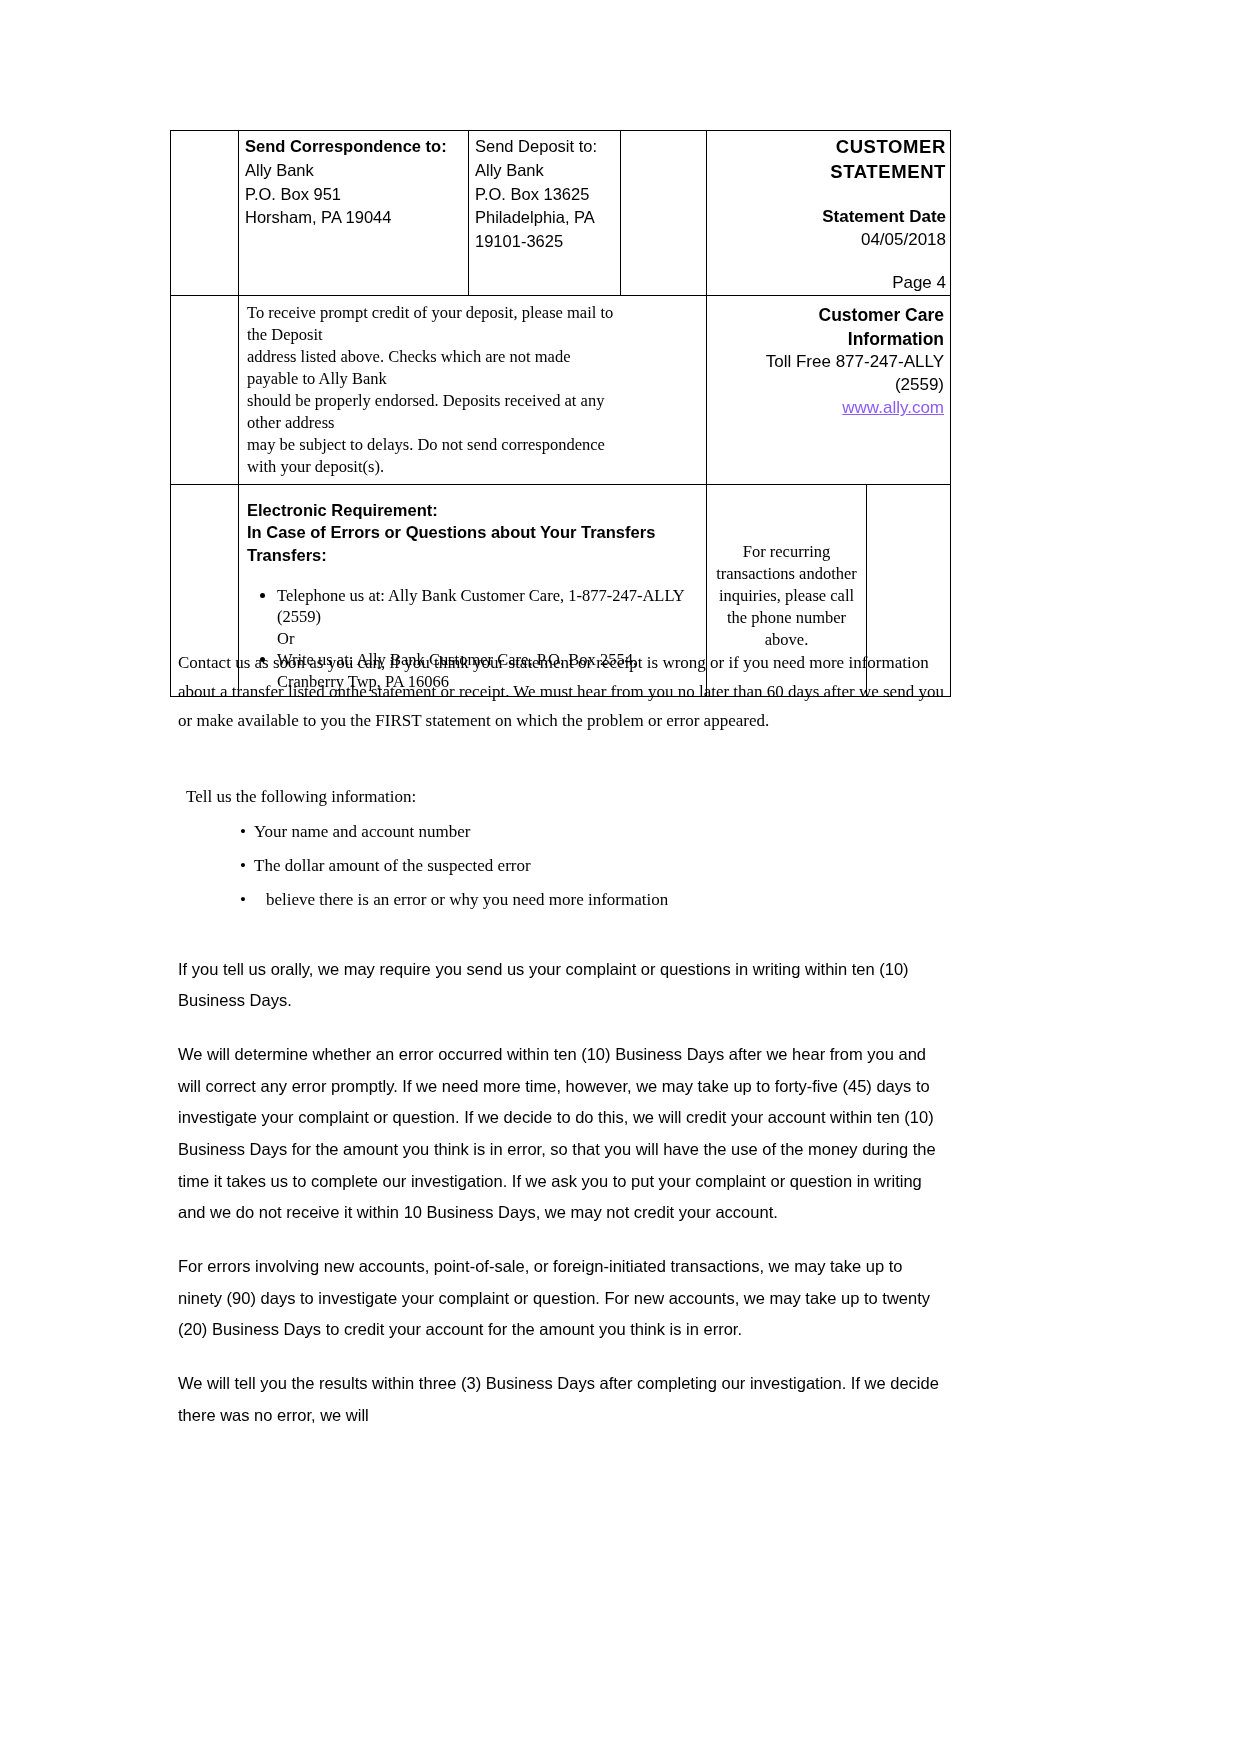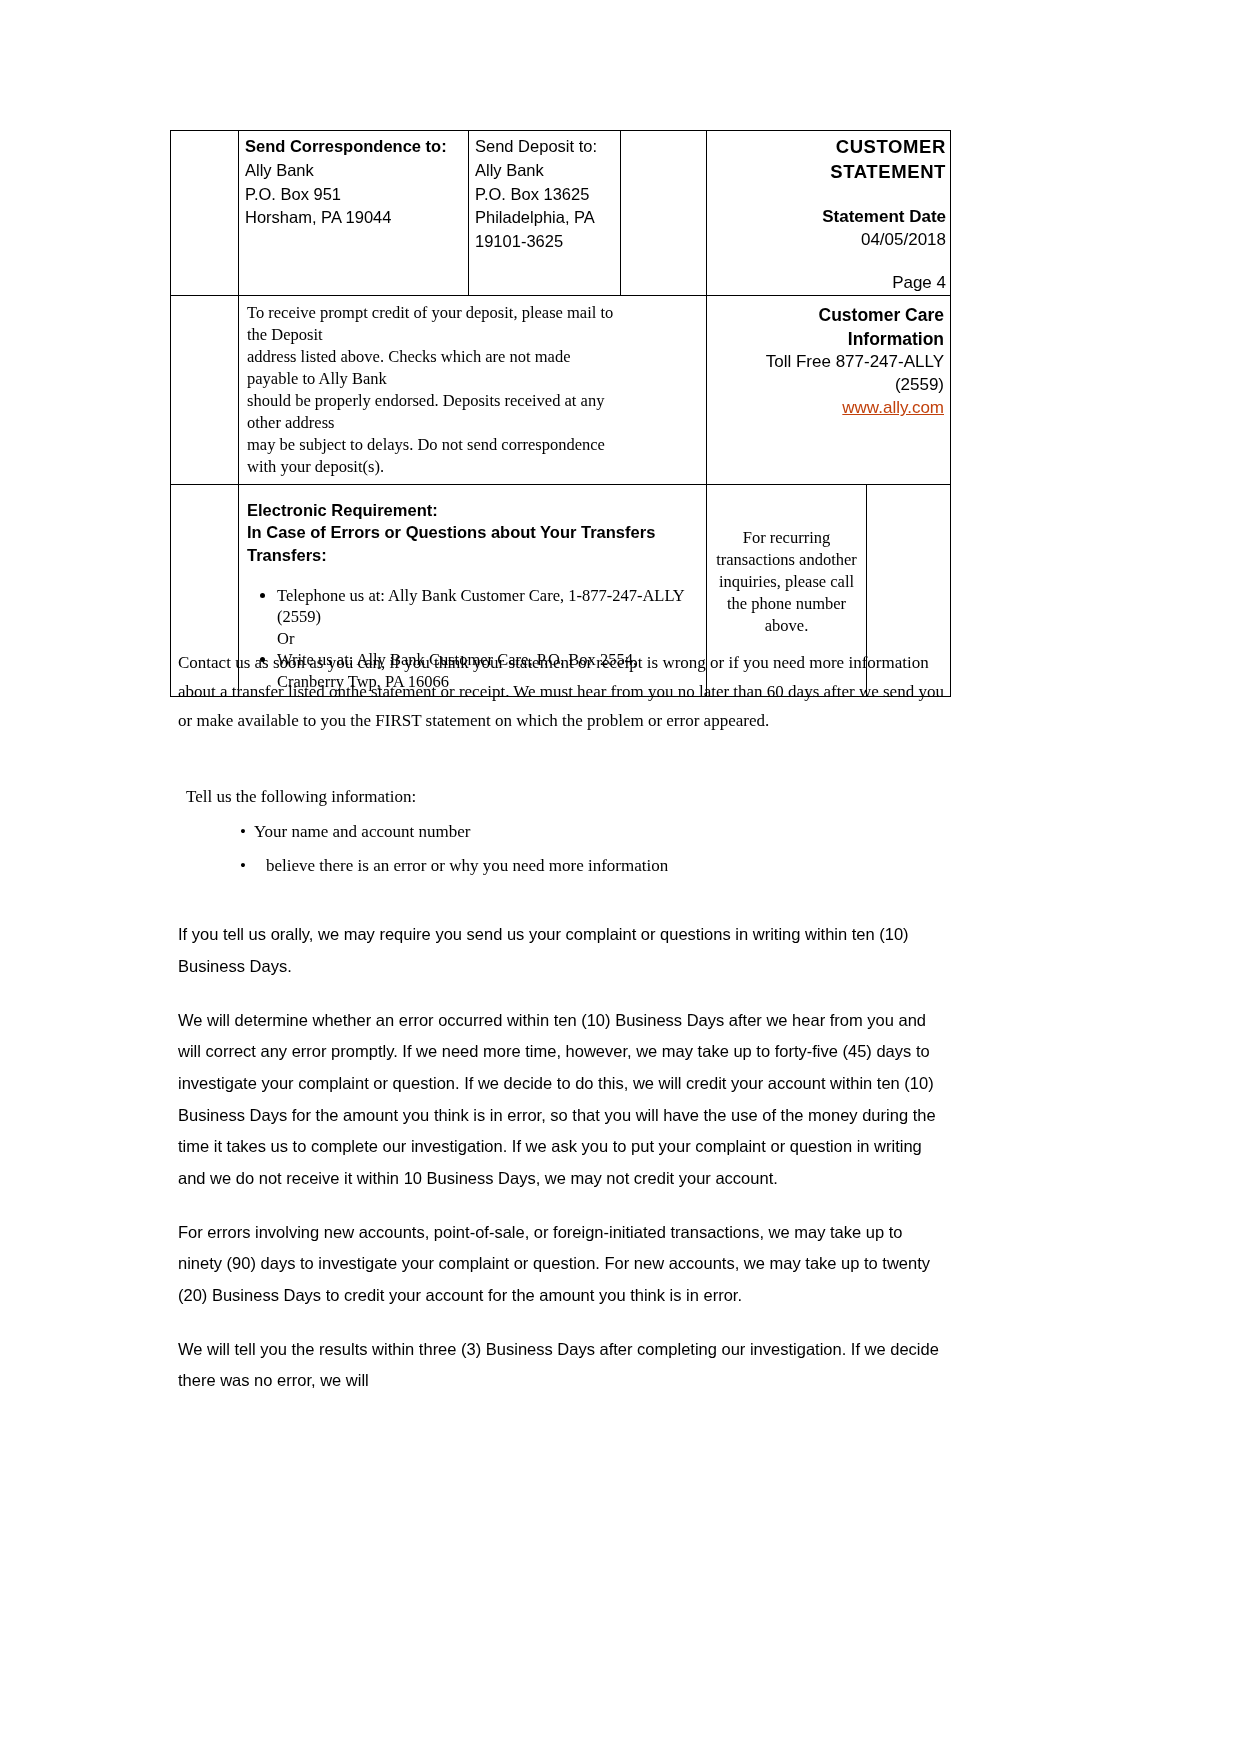--- a/index.html
+++ b/index.html
@@ -99,21 +99,21 @@
 
   .care-box {
     font-family: "Liberation Sans", sans-serif;
     text-align: right;
     font-size: 17px;
     line-height: 1.35;
     padding: 8px 6px 6px 4px;
   }
   .care-box .t { font-weight: bold; font-size: 17.5px; }
   .care-link {
-    color: #c2410c;
+    color: #8b5cf6;
   }
 
   .reg-box {
     font-family: "Liberation Sans", sans-serif;
     font-weight: bold;
     font-size: 16.5px;
     line-height: 1.38;
     padding: 14px 6px 4px 8px;
   }
   .reg-list {
@@ -125,21 +125,21 @@
     padding-left: 30px;
   }
   .reg-list li { margin-bottom: 0; }
   .reg-list .sub { list-style: none; margin-left: 0; }
 
   .recurring {
     font-family: "Liberation Serif", serif;
     font-size: 16.5px;
     line-height: 1.34;
     text-align: center;
-    padding: 42px 8px 6px 8px;
+    padding: 56px 8px 6px 8px;
   }
 
   
   .body-area {
     position: absolute;
     left: 178px;
     top: 648px;
     width: 770px;
   }
   p.serif-p {
@@ -288,20 +288,21 @@
   <div class="body-area">
 
     <p class="serif-p">Contact us as soon as you can, if you think your statement or receipt is wrong or if you need more information about a transfer listed onthe statement or receipt. We must hear from you no later than 60 days after we send you or make available to you the FIRST statement on which the problem or error appeared.</p>
 
     <div class="gap-lg"></div>
 
     <p class="serif-p tell-head">Tell us the following information:</p>
 
     <ul class="tell-list">
       <li>Your name and account number</li>
+      <li>The dollar amount of the suspected error</li>
       <li>
         <span class="cont">believe there is an error or   why you need more information</span>
       </li>
     </ul>
 
     <div class="gap-md"></div>
 
     <p class="sans-p">If you tell us orally, we may require you send us your complaint or questions in writing within ten (10) Business Days.</p>
 
     <div class="gap-sm"></div>

